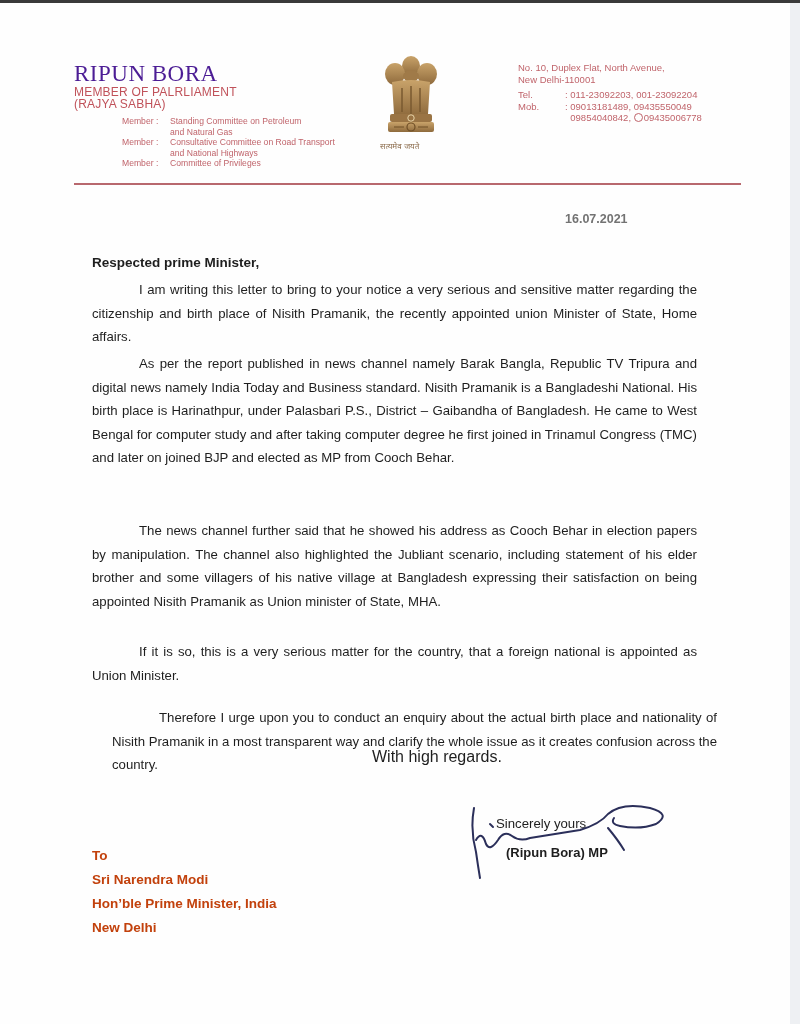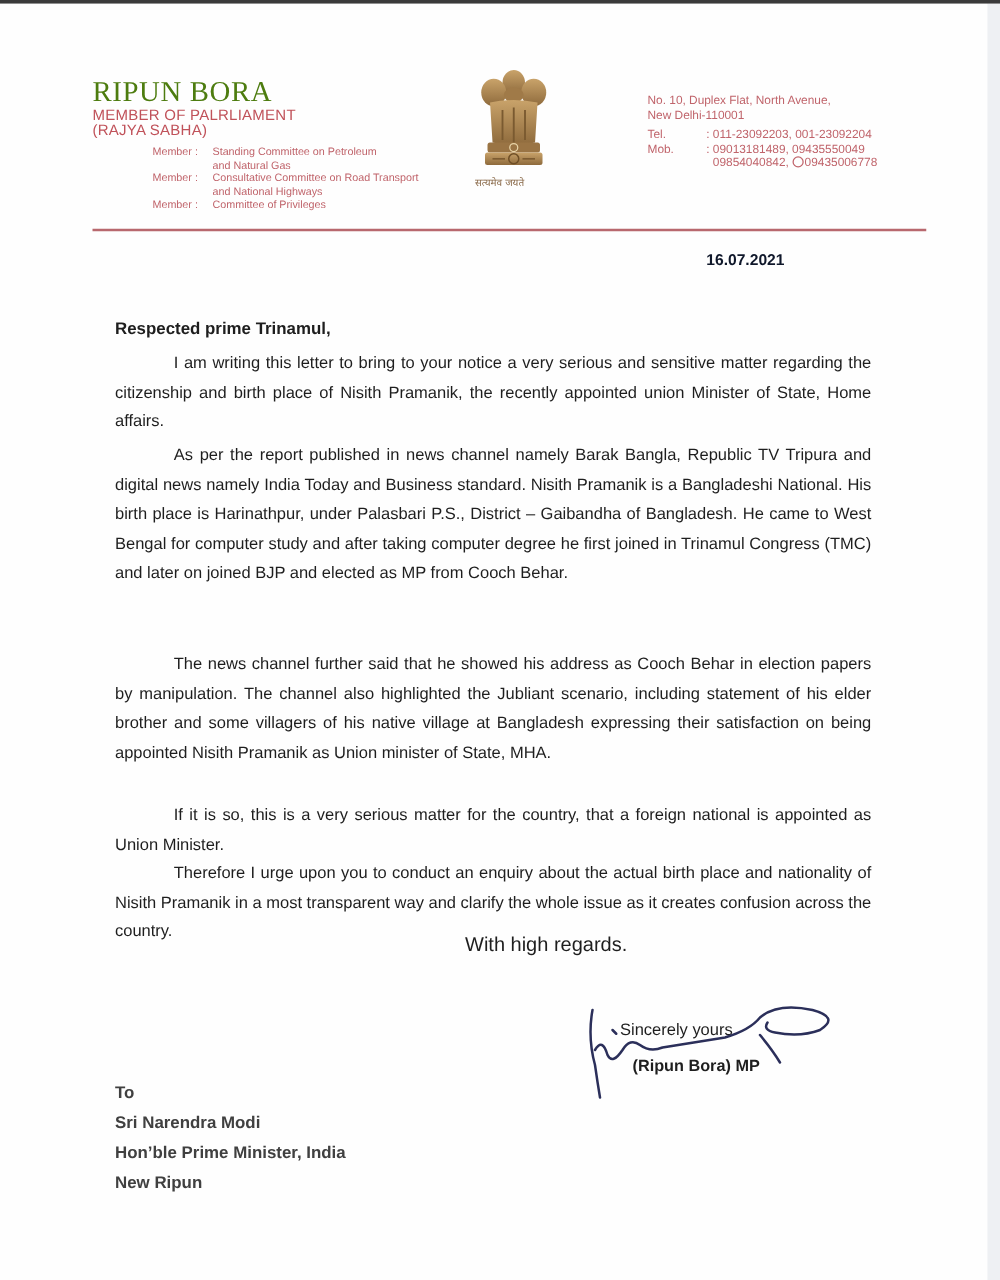--- a/index.html
+++ b/index.html
@@ -8,56 +8,56 @@
       background: #fdfdfd;
       position: relative;
       font-family: "DejaVu Sans", sans-serif;
     }
     .topbar { position: absolute; left: 0; top: 0; width: 800px; height: 3px; background: #3a3a3a; }
     .rightedge { position: absolute; right: 0; top: 3px; width: 10px; height: 1021px; background: #eef0f3; }
     .page { position: absolute; left: 0; top: 3px; width: 790px; height: 1021px; background: #fefefe; }
 
     
     .lh-left { position: absolute; left: 74px; top: 62px; color: #b8454c; font-family: "Liberation Sans", sans-serif; }
-    .lh-name { font-family: "Liberation Serif", serif; font-size: 23px; letter-spacing: 0.5px; color: #4d7c0f; line-height: 24px; }
+    .lh-name { font-family: "Liberation Serif", serif; font-size: 23px; letter-spacing: 0.5px; color: #4c1d95; line-height: 24px; }
     .lh-title { font-size: 12px; line-height: 12px; color: #c0525a; letter-spacing: 0.2px; }
     .lh-members { margin-top: 6px; font-size: 8.6px; line-height: 10.5px; color: #c0646b; }
     .lh-member-row { display: flex; }
     .lh-member-key { width: 48px; flex: none; margin-left: 48px; }
     .lh-member-val { white-space: pre-line; }
 
     .emblem { position: absolute; left: 378px; top: 52px; width: 66px; height: 96px; }
     .emblem-motto { position: absolute; left: 380px; top: 140px; width: 62px; font-size: 8px; color: #8a6a4a; }
 
     .lh-right { position: absolute; left: 518px; top: 62px; color: #c0646b; font-family: "Liberation Sans", sans-serif; font-size: 9.5px; line-height: 11.5px; }
-    .lh-addr { margin-bottom: 4px; white-space: pre-line; margin-top: 13px; }
+    .lh-addr { margin-bottom: 4px; white-space: pre-line; }
     .lh-row { display: flex; }
     .lh-key { width: 47px; flex: none; }
     .lh-val { white-space: pre-line; }
     .lh-gap { height: 4px; }
     .wa-icon { display: inline-block; width: 9px; height: 9px; border: 1px solid #c0646b; border-radius: 50%; vertical-align: -1px; margin-right: 1px; box-sizing: border-box; }
 
     .divider { position: absolute; left: 74px; top: 183px; width: 667px; height: 2px; background: #b8686e; }
 
     
     .letter { position: absolute; left: 92px; width: 605px; font-family: "Liberation Sans", sans-serif; color: #1e1e1e; font-size: 13.2px; line-height: 23.5px; }
-    .date { position: absolute; left: 565px; top: 201px; font-weight: bold; font-size: 12.5px; color: #0f172a; font-family: "Liberation Sans", sans-serif; }
+    .date { position: absolute; left: 565px; top: 212px; font-weight: bold; font-size: 12.5px; color: #737373; font-family: "Liberation Sans", sans-serif; }
     .salutation { position: absolute; left: 92px; top: 255px; font-weight: bold; font-size: 13.5px; color: #1e1e1e; font-family: "Liberation Sans", sans-serif; }
     .para { text-align: justify; text-indent: 47px; margin: 0; }
     .p1 { top: 278px; }
     .p2 { top: 352px; }
     .p3 { top: 519px; }
     .p4 { top: 640px; }
-    .p5 { top: 686px; }
+    .p5 { top: 706px; margin-left: 20px; }
     .closing { position: absolute; left: 372px; top: 748px; font-size: 16px; color: #1e1e1e; font-family: "Liberation Sans", sans-serif; }
     .sincerely { position: absolute; left: 496px; top: 772px; font-size: 13.2px; color: #1e1e1e; font-family: "Liberation Sans", sans-serif; margin-top: 44px; }
     .signature { position: absolute; left: 460px; top: 800px; width: 220px; height: 80px; }
     .signer { position: absolute; left: 506px; top: 845px; font-weight: bold; font-size: 13px; color: #1e1e1e; font-family: "Liberation Sans", sans-serif; }
 
-    .to-block { position: absolute; left: 92px; top: 862px; font-weight: bold; font-size: 13.5px; line-height: 24px; color: #404040; font-family: "Liberation Sans", sans-serif; }
+    .to-block { position: absolute; left: 92px; top: 844px; font-weight: bold; font-size: 13.5px; line-height: 24px; color: #c2410c; font-family: "Liberation Sans", sans-serif; }
   </style>
 </head>
 <body>
 
 <div class="topbar"></div>
 <div class="page"></div>
 <div class="rightedge"></div>
 
 <div class="lh-left">
   <div class="lh-name">RIPUN BORA</div>
@@ -119,35 +119,35 @@
   <div class="lh-row">
     <span class="lh-key"></span>
     <span class="lh-val">&nbsp;&nbsp;<span>09854040842,</span> <span class="wa-icon"></span><span>09435006778</span></span>
   </div>
   <div class="lh-gap"></div>
 </div>
 
 <div class="divider"></div>
 
 <div class="date">16.07.2021</div>
-<div class="salutation">Respected prime Trinamul,</div>
+<div class="salutation">Respected prime Minister,</div>
 
 <p class="letter para p1">I am writing this letter to bring to your notice a very serious and sensitive matter regarding the citizenship and birth place of Nisith Pramanik, the recently appointed union Minister of State, Home affairs.</p>
 <p class="letter para p2">As per the report published in news channel namely Barak Bangla, Republic TV Tripura and digital news namely India Today and Business standard. Nisith Pramanik is a Bangladeshi National. His birth place is Harinathpur, under Palasbari P.S., District – Gaibandha of Bangladesh. He came to West Bengal for computer study and after taking computer degree he first joined in Trinamul Congress (TMC) and later on joined BJP and elected as MP from Cooch Behar.</p>
 <p class="letter para p3">The news channel further said that he showed his address as Cooch Behar in election papers by manipulation. The channel also highlighted the Jubliant scenario, including statement of his elder brother and some villagers of his native village at Bangladesh expressing their satisfaction on being appointed Nisith Pramanik as Union minister of State, MHA.</p>
 <p class="letter para p4">If it is so, this is a very serious matter for the country, that a foreign national is appointed as Union Minister.</p>
 <p class="letter para p5">Therefore I urge upon you to conduct an enquiry about the actual birth place and nationality of Nisith Pramanik in a most transparent way and clarify the whole issue as it creates confusion across the country.</p>
 
 <div class="closing">With high regards.</div>
 <div class="sincerely">Sincerely yours</div>
 
 <svg class="signature" viewBox="0 0 220 80">
   <path d="M14 8 Q10 30 16 52 Q18 66 20 78 M16 40 Q22 30 26 44 Q30 52 38 40 Q44 30 52 36 Q60 42 70 38 L120 30 Q140 24 148 14 Q162 2 190 8 Q212 14 196 24 Q180 30 160 26 Q150 24 154 18 M148 28 Q158 40 164 50" fill="none" stroke="#2b2f5a" stroke-width="2" stroke-linecap="round" stroke-linejoin="round"></path>
   <path d="M30 24 L33 27" stroke="#2b2f5a" stroke-width="2" stroke-linecap="round"></path>
 </svg>
 <div class="signer">(Ripun Bora) MP</div>
 
 <div class="to-block">
   <div>To</div>
   <div>Sri Narendra Modi</div>
   <div>Hon’ble Prime Minister, India</div>
-  <div>New Ripun</div>
+  <div>New Delhi</div>
 </div>
 
 </body></html>

